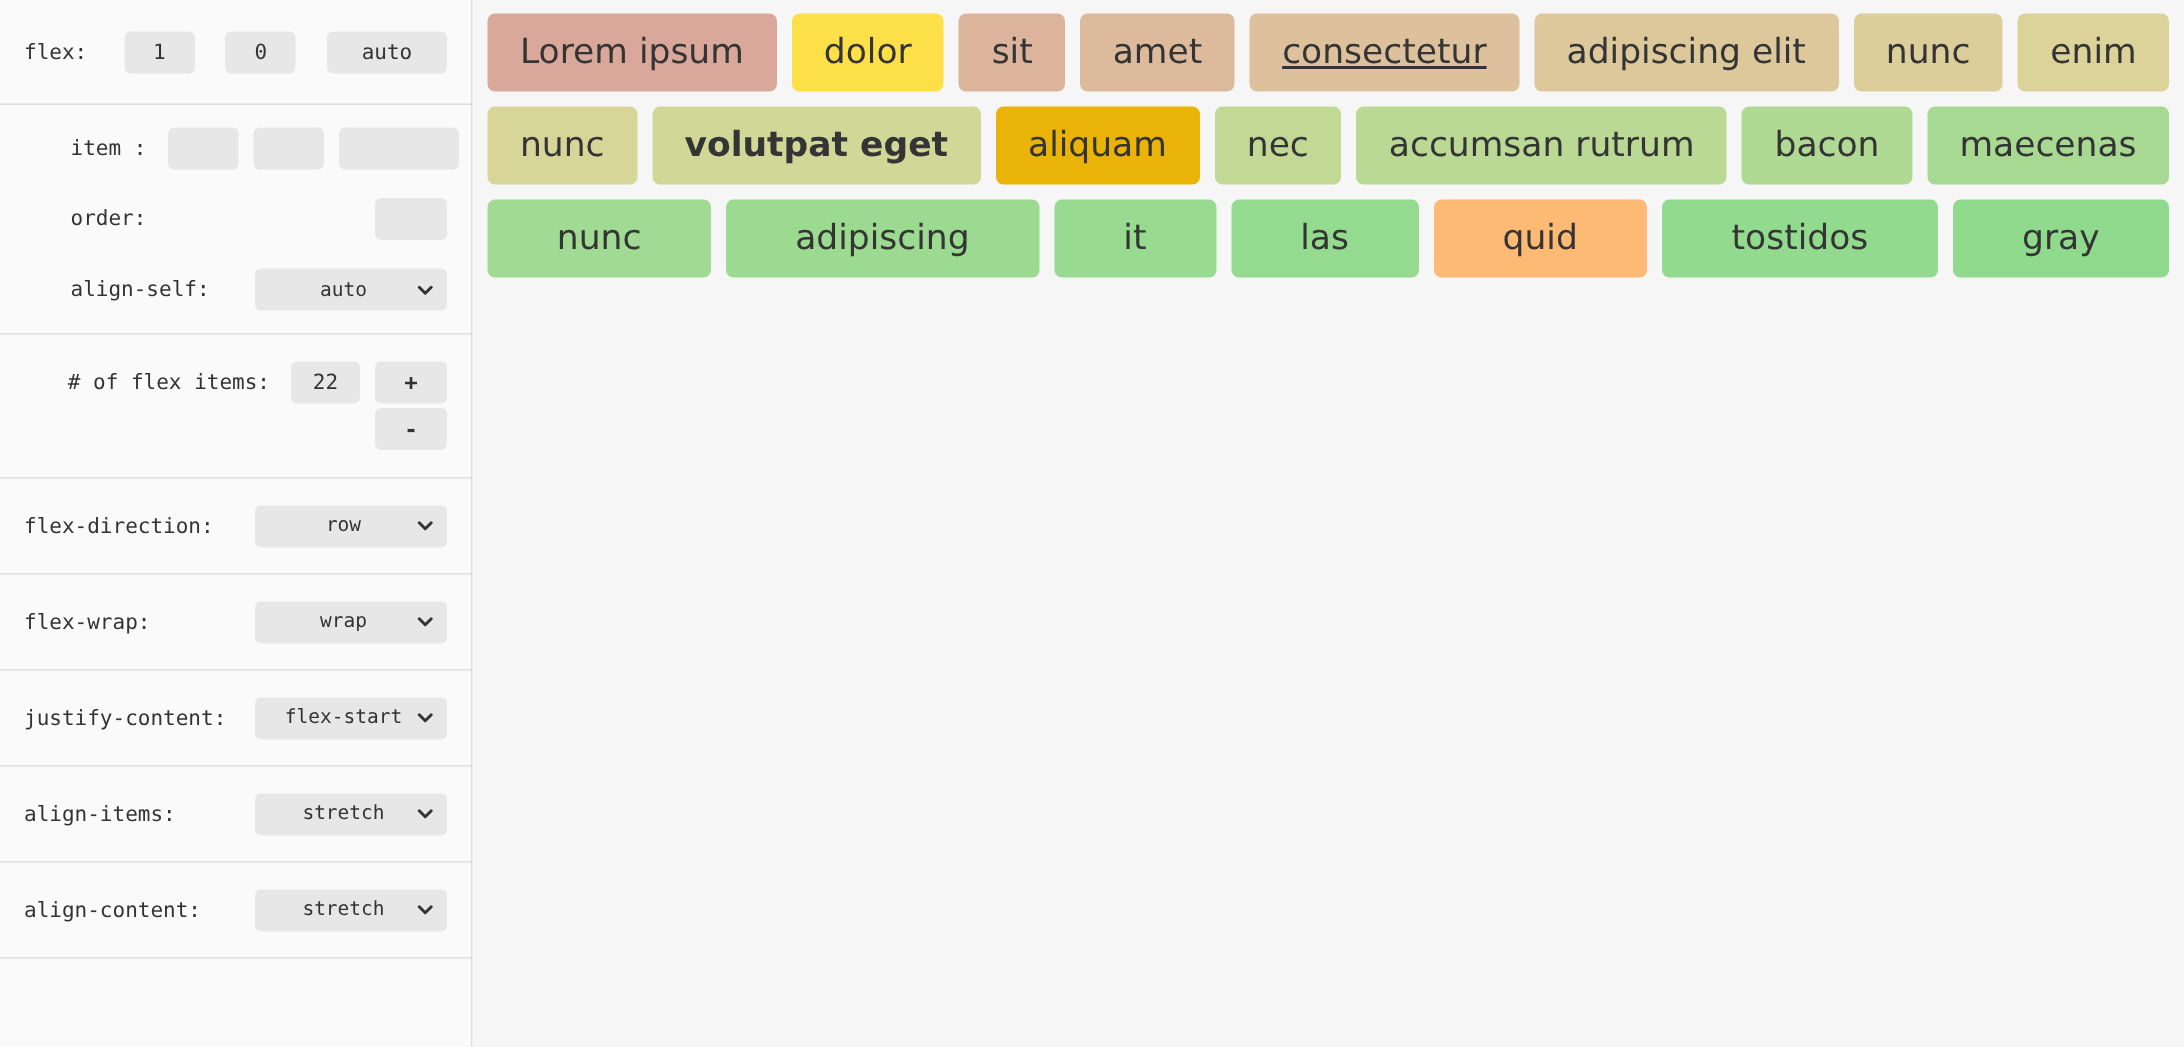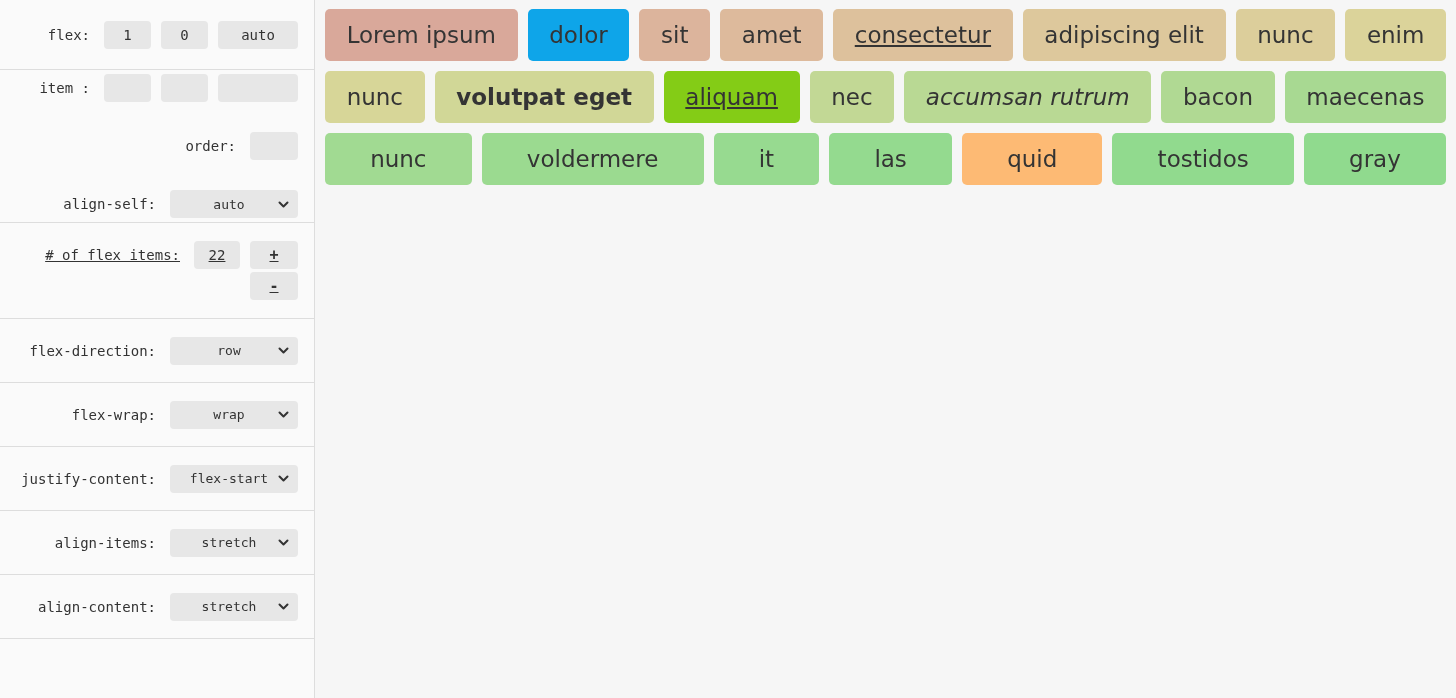--- a/index.html
+++ b/index.html
@@ -29,25 +29,25 @@
     background:transparent; color:#333; cursor:pointer;
     font-family:"DejaVu Sans", sans-serif; font-size:16px; font-weight:600;
     padding:0; line-height:1;
   }
   .sb-section {
     border-bottom:1px solid #dddddd;
     display:flex; flex-direction:column; justify-content:center;
     padding:0 16px;
   }
   .sec-flex   { height:70px; }
-  .sec-item   { height:153px; gap:30px;padding-left:47px; }
-  .sec-count  { height:96px;text-decoration:underline; }
+  .sec-item   { height:153px; gap:19px;padding-left:47px; }
+  .sec-count  { height:96px; }
   .sec-dd     { height:64px; }
   .ctl-row {
-    display:flex; align-items:center; justify-content:flex-end; gap:10px;
+    display:flex; align-items:center; justify-content:space-between; gap:10px;
     width:100%;
   }
   .lbl { font-size:14px; color:#333; margin-right:4px; white-space:pre; }
   .tb {
     height:28px; border:none; border-radius:4px; background:#e7e7e7;
     font-family:inherit; font-size:14px; color:#333; text-align:center;
     padding:0 4px; outline:none;
   }
   .w-sm    { width:47px; }
   .w-lg    { width:80px; }
@@ -200,40 +200,40 @@
           </span>
         </div>
       </div>
     </div>
 
   </div>
 
   <div class="canvas" id="flex-canvas">
       <div class="flex-row">
         <div class="flex-item" style="background: rgb(217, 168, 154);">Lorem ipsum</div>
-        <div class="flex-item" style="background: #0ea5e9;">dolor</div>
+        <div class="flex-item" style="background: #fde047;">dolor</div>
         <div class="flex-item" style="background: rgb(220, 180, 156);">sit</div>
         <div class="flex-item" style="background: rgb(221, 186, 156);">amet</div>
         <div class="flex-item" style="background: rgb(221, 193, 156); text-decoration: underline;">consectetur</div>
         <div class="flex-item" style="background: rgb(221, 200, 156);">adipiscing elit</div>
         <div class="flex-item" style="background: rgb(220, 206, 155);">nunc</div>
         <div class="flex-item" style="background: rgb(219, 211, 154);">enim</div>
       </div>
       <div class="flex-row">
         <div class="flex-item" style="background: rgb(215, 214, 152);">nunc</div>
         <div class="flex-item" style="background: rgb(209, 215, 151); font-weight: bold;">volutpat eget</div>
-        <div class="flex-item" style="background: #84cc16; text-decoration: underline;">aliquam</div>
+        <div class="flex-item" style="background: #eab308;">aliquam</div>
         <div class="flex-item" style="background: rgb(194, 216, 149);">nec</div>
-        <div class="flex-item" style="background: rgb(185, 217, 148); font-style: italic;">accumsan rutrum</div>
+        <div class="flex-item" style="background: rgb(185, 217, 148);">accumsan rutrum</div>
         <div class="flex-item" style="background: rgb(176, 217, 147);">bacon</div>
         <div class="flex-item" style="background: rgb(168, 217, 146);">maecenas</div>
       </div>
       <div class="flex-row">
         <div class="flex-item" style="background: rgb(161, 218, 146);">nunc</div>
-        <div class="flex-item" style="background: rgb(155, 218, 144);">voldermere</div>
+        <div class="flex-item" style="background: rgb(155, 218, 144);">adipiscing</div>
         <div class="flex-item" style="background: rgb(151, 218, 144);">it</div>
         <div class="flex-item" style="background: rgb(148, 218, 143);">las</div>
         <div class="flex-item" style="background: #fdba74;">quid</div>
         <div class="flex-item" style="background: rgb(145, 218, 142);">tostidos</div>
         <div class="flex-item" style="background: rgb(144, 218, 142);">gray</div>
       </div>
     </div>
 
 </div>
 

